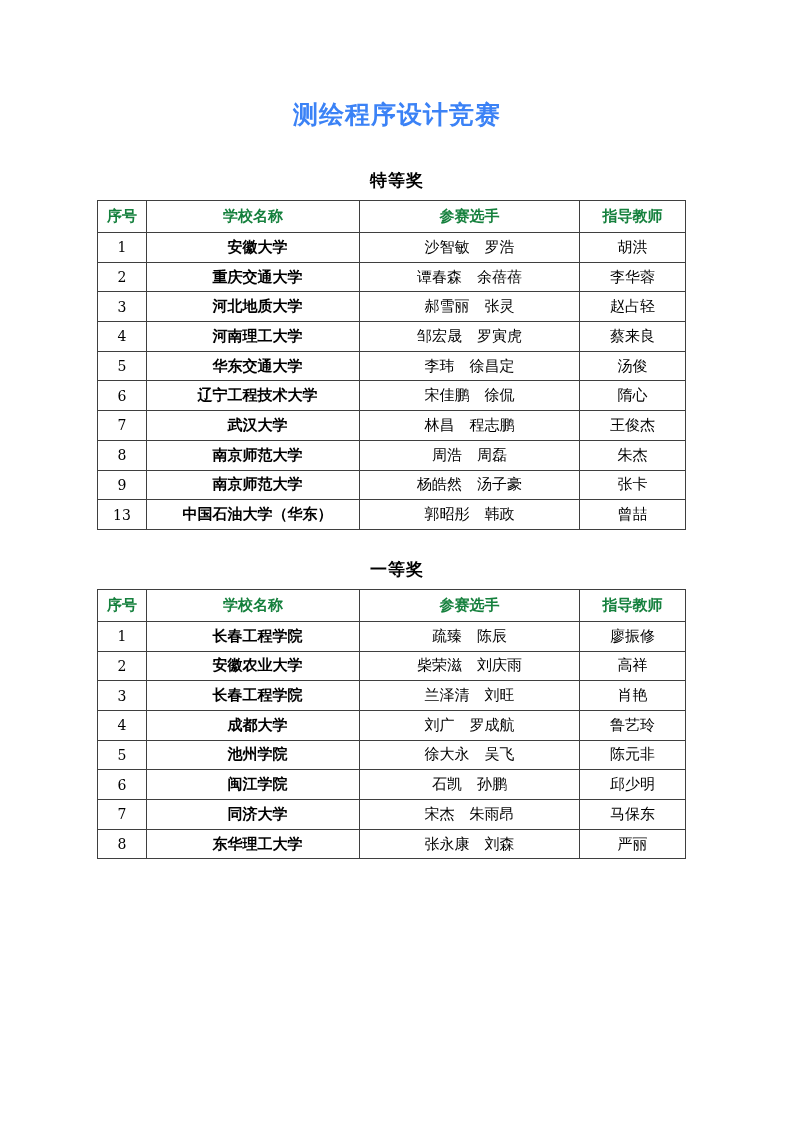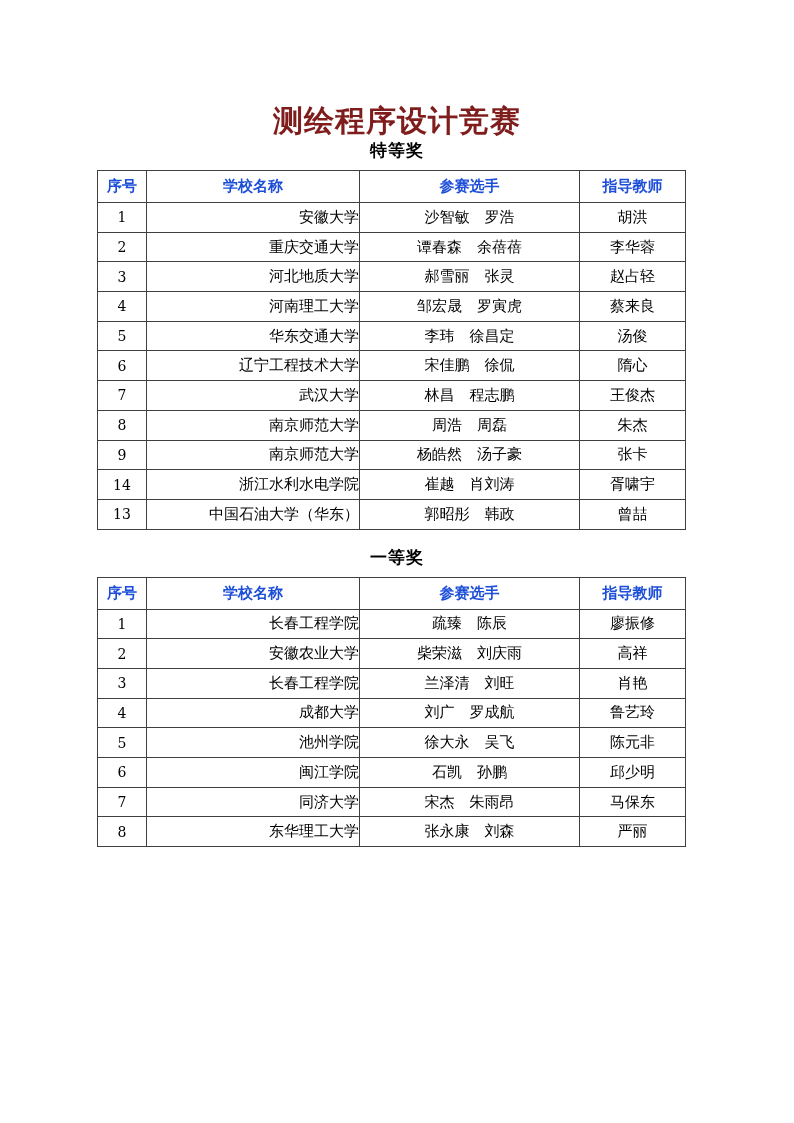--- a/index.html
+++ b/index.html
@@ -6,33 +6,33 @@
   .page {
     position: relative;
     width: 794px;
     height: 1123px;
     background: #ffffff;
     overflow: hidden;
     color: #000;
     font-family: "DejaVu Serif", "Liberation Serif", serif;
   }
   .doc-title {
-    margin: 6px;
+    margin: 0;
     padding-top: 102px;
     text-align: center;
-    font-size: 30px;
+    font-size: 25px;
     line-height: 26px;
     font-weight: bold;
     letter-spacing: 1px;
-    color: #7f1d1d;
+    color: #3b82f6;
     font-family: "DejaVu Serif", "Liberation Serif", serif;
   }
   .award-section { margin: 0; }
-  .award-section.first { }
-  .award-section.rest { margin-top: 17px; }
+  .award-section.first { margin-top: 42px; }
+  .award-section.rest { margin-top: 29px; }
   .section-heading {
     margin: 0 0 10px 0;
     text-align: center;
     font-size: 17px;
     line-height: 20px;
     font-weight: bold;
     letter-spacing: 1px;
     color: #000;
     font-family: "DejaVu Sans", "Liberation Sans", sans-serif;
   }
@@ -53,30 +53,30 @@
     overflow: hidden;
     white-space: nowrap;
   }
   .award-table thead tr { height: 32px; }
   .award-table tbody tr { height: 29.7px; }
   .award-table th {
     font-family: "DejaVu Sans", "Liberation Sans", sans-serif;
     font-weight: bold;
     font-size: 15px;
     text-align: center;
-    color: #1d4ed8;
+    color: #15803d;
   }
   .award-table td {
     font-size: 15px;
     text-align: center;
     color: #000;
     font-family: "DejaVu Serif", "Liberation Serif", serif;
   }
   .award-table td.no { font-size: 14px; }
-  .award-table td.school { text-align: right; padding-left: 9px; }
+  .award-table td.school { text-align: center; padding-left: 9px; font-weight: bold; }
 </style>
 </head>
 <body>
 
 <div class="page">
   <h1 class="doc-title">测绘程序设计竞赛</h1>
   <main>
   <section class="award-section first">
     <h2 class="section-heading">特等奖</h2>
     <table class="award-table">
@@ -155,26 +155,20 @@
     <td class="no">9</td>
     <td class="school">南京师范大学</td>
     <td class="contestants">杨皓然　汤子豪</td>
     <td class="teacher">张卡</td>
   </tr>
 
 
 
 
 
-  <tr>
-    <td class="no">14</td>
-    <td class="school">浙江水利水电学院</td>
-    <td class="contestants">崔越　肖刘涛</td>
-    <td class="teacher">胥啸宇</td>
-  </tr>
 
   <tr>
     <td class="no">13</td>
     <td class="school">中国石油大学（华东）</td>
     <td class="contestants">郭昭彤　韩政</td>
     <td class="teacher">曾喆</td>
   </tr>
 </tbody>
     </table>
   </section>

